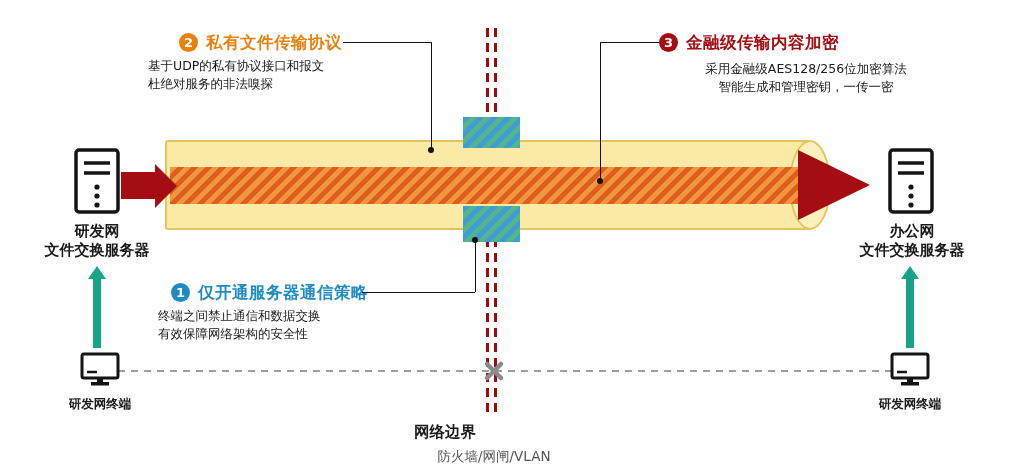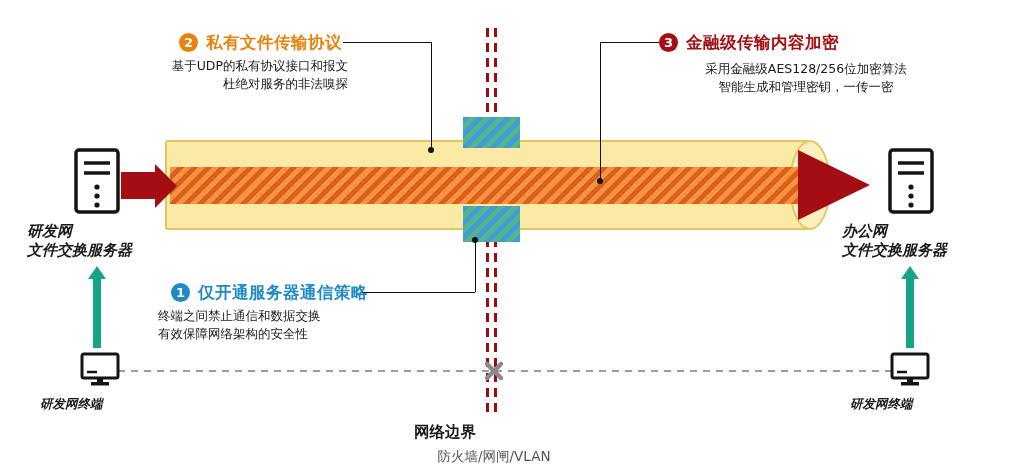--- a/index.html
+++ b/index.html
@@ -59,21 +59,21 @@
     color:#fff;font-size:13px;font-weight:bold;line-height:19px;text-align:center;
   }
   .callout-title{font-size:16.5px;font-weight:bold;z-index:5;white-space:nowrap;letter-spacing:.5px;}
   .callout-desc{font-size:12.5px;line-height:17.5px;z-index:5;color:#1a1a1a;white-space:nowrap;}
   .lead-h{height:1px;background:#111;z-index:5;}
   .lead-v{width:1px;background:#111;z-index:5;}
   .lead-dot{width:6px;height:6px;border-radius:50%;background:#111;z-index:6;}
 
   .c2-badge{left:179px;top:33px;background:var(--orange,#E8820C);}
   .c2-title{left:206px;top:32px;color:var(--orange,#E8820C);}
-  .c2-desc{left:148px;top:57px;width:200px;text-align:right;}
+  .c2-desc{left:148px;top:57px;width:200px;text-align:left;}
   .c2-lead-h{left:343px;top:42px;width:88px;}
   .c2-lead-v{left:431px;top:42px;height:108px;}
   .c2-dot{left:428px;top:147px;}
 
   .c3-badge{left:659px;top:33px;background:var(--dark_red,#A40E13);}
   .c3-title{left:686px;top:32px;color:var(--dark_red,#A40E13);}
   .c3-desc{left:686px;top:60px;width:240px;text-align:center;}
   .c3-lead-h{left:600px;top:42px;width:59px;}
   .c3-lead-v{left:600px;top:42px;height:139px;}
   .c3-dot{left:597px;top:178px;}
@@ -82,21 +82,21 @@
   .c1-title{left:198px;top:282px;color:var(--blue,#1E8BC3);}
   .c1-desc{left:158px;top:307px;width:200px;text-align:left;}
   .c1-lead-h{left:362px;top:292px;width:113px;}
   .c1-lead-v{left:475px;top:240px;height:52px;}
   .c1-dot{left:472px;top:237px;}
 
   
   .node-icon{z-index:2;}
   .server-left{left:74px;top:148px;}
   .server-right{left:888px;top:148px;}
-  .node-label{z-index:5;text-align:left;font-weight:bold;font-size:15px;line-height:19px;white-space:nowrap;font-style:italic;}
+  .node-label{z-index:5;text-align:center;font-weight:bold;font-size:15px;line-height:19px;white-space:nowrap;}
   .lbl-server-left{left:27px;top:222px;width:140px;}
   .lbl-server-right{left:842px;top:222px;width:140px;}
 
   .term-left{left:80px;top:352px;}
   .term-right{left:890px;top:352px;}
   .lbl-term{font-size:12.5px;line-height:16px;}
   .lbl-term-left{left:40px;top:396px;width:120px;}
   .lbl-term-right{left:850px;top:396px;width:120px;}
 
   

